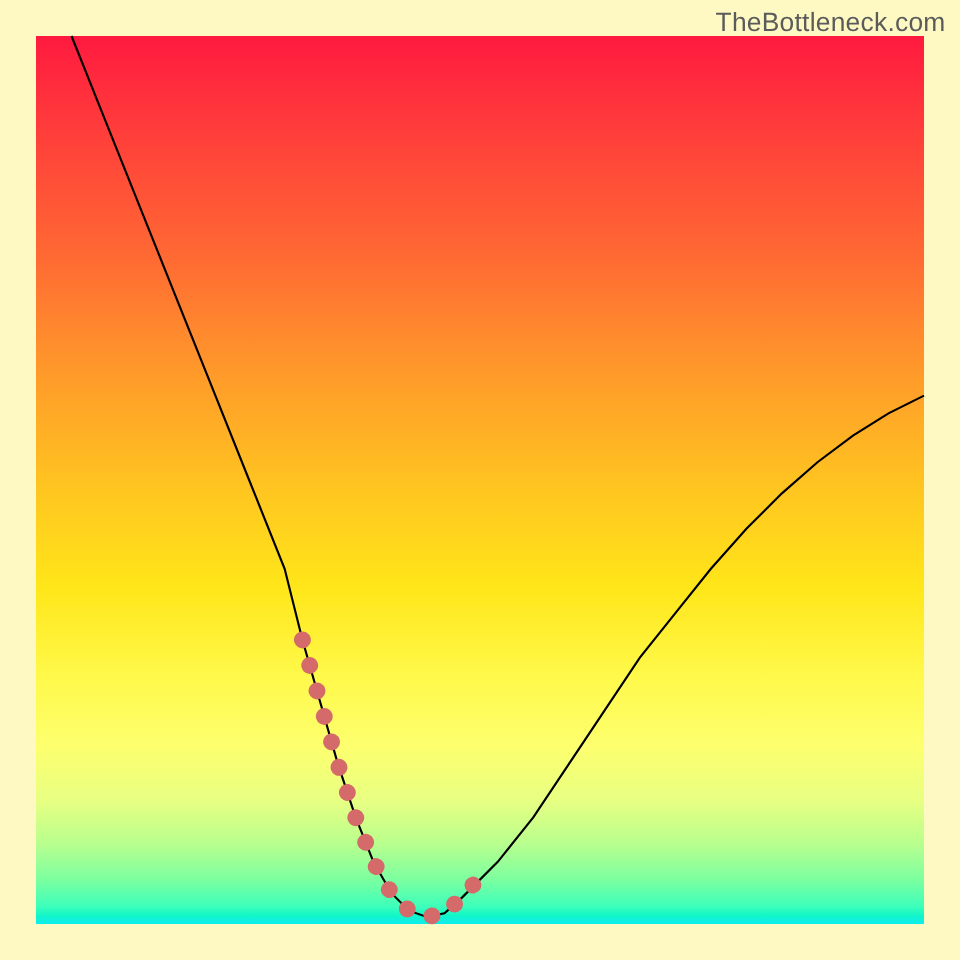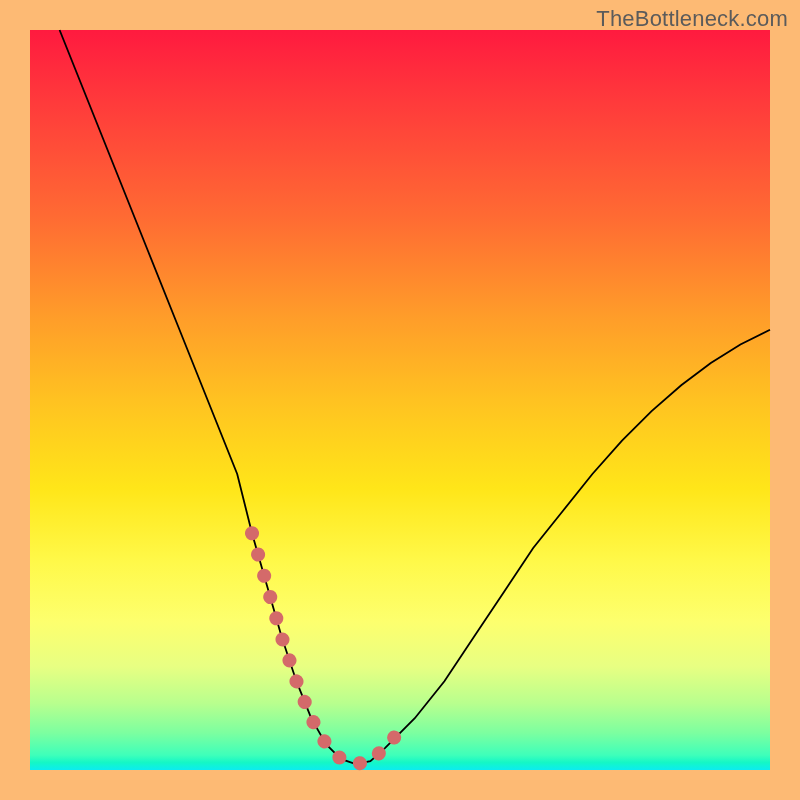--- a/index.html
+++ b/index.html
@@ -8,21 +8,21 @@
     background: #000;
     width: 800px;
     height: 800px;
     overflow: hidden;
     position: relative;
     font-family: Arial, Helvetica, sans-serif;
   }
   .outer {
     position: absolute;
     inset: 0;
-    background: #fdba74;
+    background: #fef9c3;
   }
   .plot-area {
     position: absolute;
     left: 30px;
     top: 30px;
     width: 740px;
     height: 740px;
     background: linear-gradient(to bottom,
       #ff1a3f 0%,
       #ff3b3b 10%,

